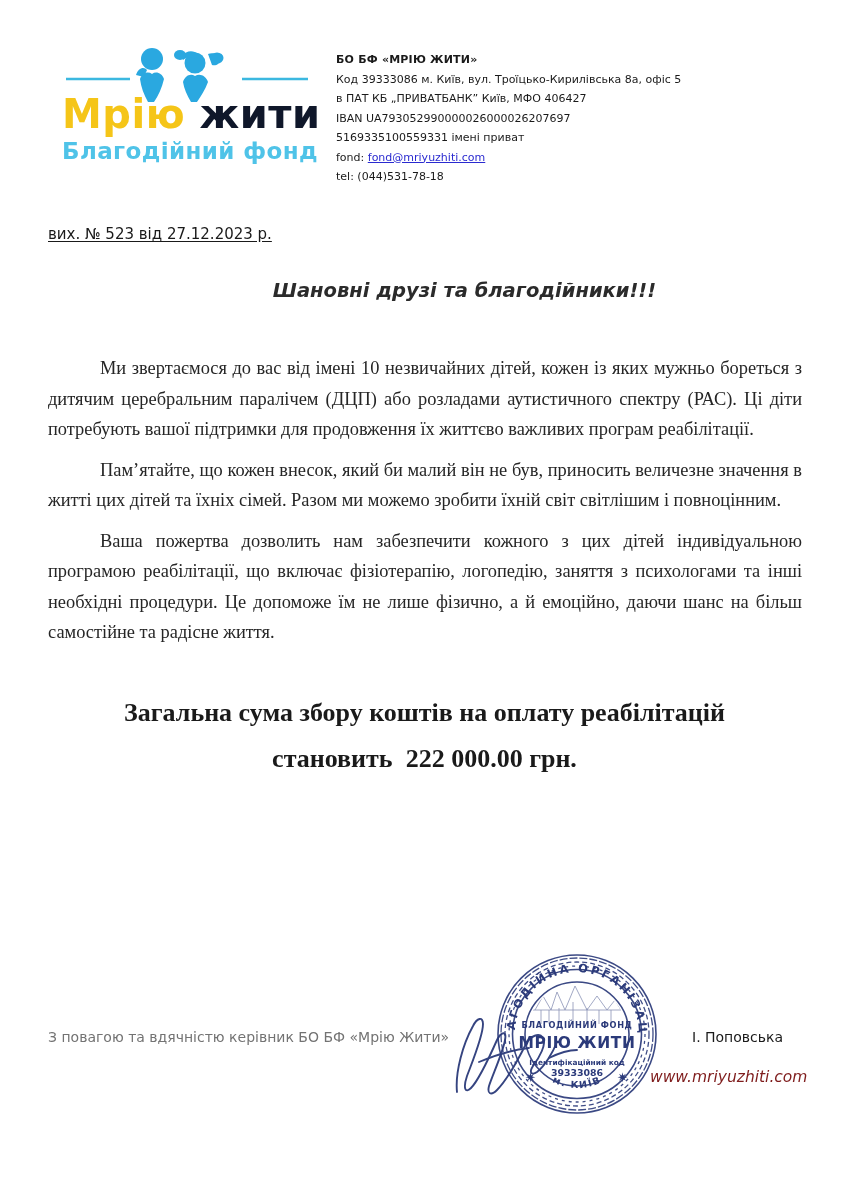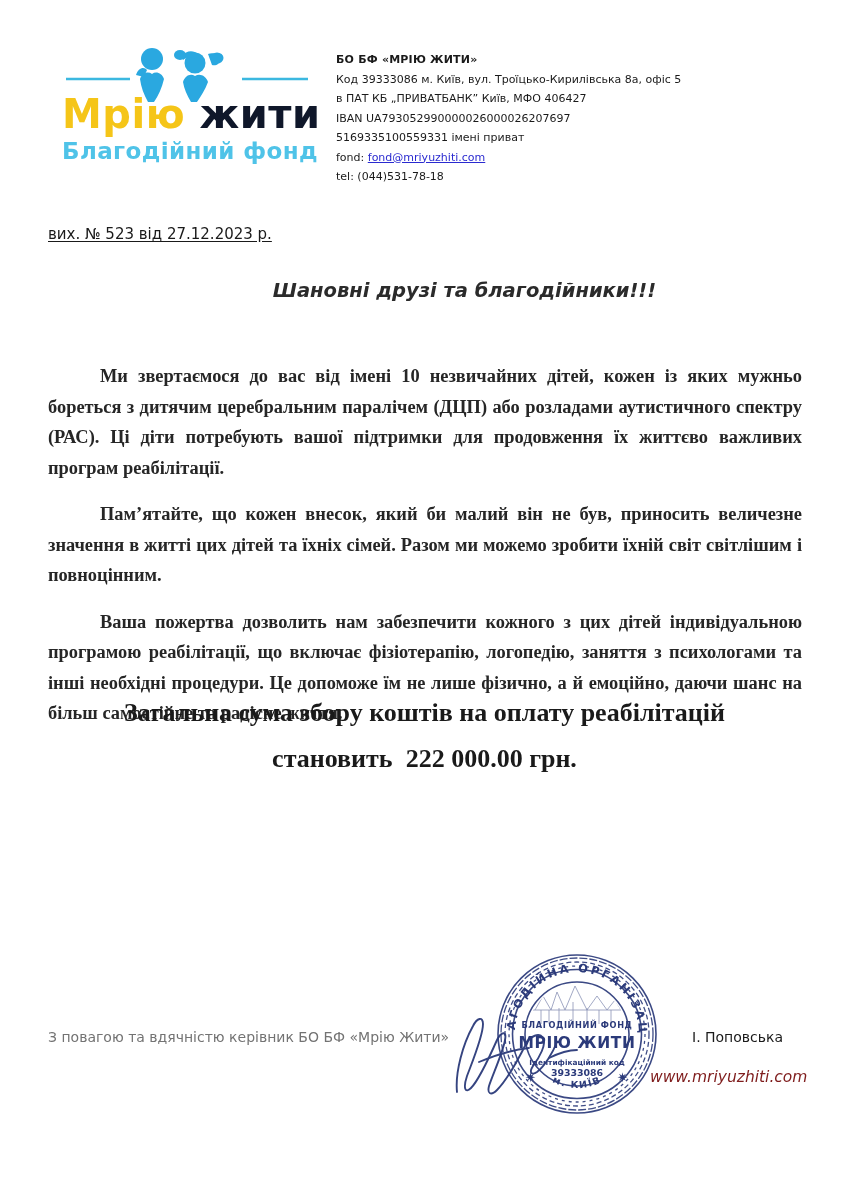--- a/index.html
+++ b/index.html
@@ -133,23 +133,22 @@
     left: 48px;
     top: 345px;
     width: 754px;
     font-family: "Liberation Serif", serif;
     font-size: 18.4px;
     line-height: 30.5px;
     color: #262626;
     text-align: justify;
   }
   .body-text p {
-    margin: 16px 0 10px 0;
+    margin: 8px 0 10px 0;
     text-indent: 52px;
-    font-weight: bold;
   }
 
   
   .total-block {
     position: absolute;
     left: 0;
     top: 690px;
     width: 849px;
     text-align: center;
     font-family: "Liberation Serif", serif;

